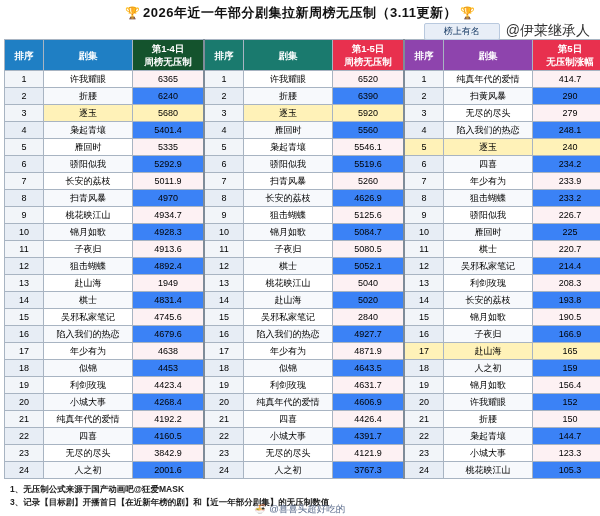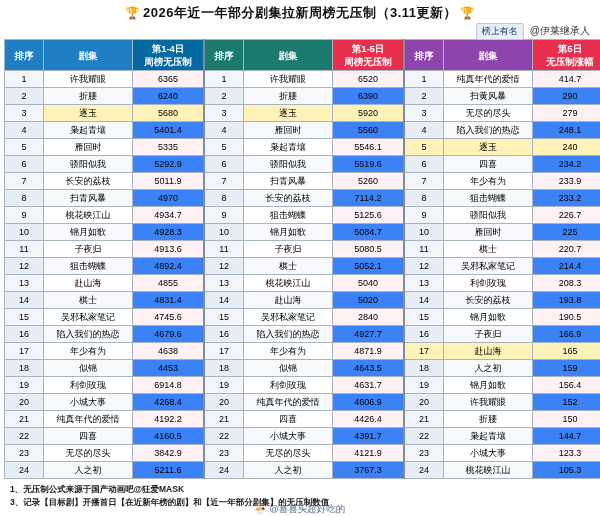--- a/index.html
+++ b/index.html
@@ -22,33 +22,33 @@
     font-size:13px;font-weight:bold;color:#111;letter-spacing:0.5px;
   }
   .title-icon{font-size:12px;margin:0 3px;}
 
   .subtitle-row{
     display:flex;justify-content:flex-end;align-items:center;
     height:14px;padding-right:6px;gap:6px;
   }
   .badge{
     background:#e8eef7;border:1px solid #b9c9de;border-radius:2px;
-    font-size:9px;padding:1px 5px;color:#1a3c66;
-  }
-  .author{font-size:10px;color:#333;}
+    font-size:9px;padding:1px 19px;color:#1a3c66;
+  }
+  .author{font-size:14px;color:#333;}
 
   
   table{border-collapse:collapse;width:592px;margin:1px auto 0 auto;table-layout:fixed;}
   th,td{border:1px solid #a8b4c2;padding:0;text-align:center;font-size:9px;height:16px;line-height:16px;}
   thead th{font-weight:bold;color:#fff;font-size:9.5px;height:30px;line-height:13px;}
 
   
   .h-rank1{background:#1f7fc4;}
   .h-show1{background:#1f7fc4;}
-  .h-val1 {background:#0369a1;}
+  .h-val1 {background:#14532d;}
   .h-rank2{background:#1a7a6e;}
   .h-show2{background:#1a7a6e;}
   .h-val2 {background:#e8304e;margin-top:20px;}
   .h-rank3{background:#8e44ad;}
   .h-show3{background:#8e44ad;}
   .h-val3 {background:#e8304e;}
 
   td.rank{background:#f2f5f9;}
   td.show{background:#ffffff;}
   td.val{background:#fdf1f3;}
@@ -189,21 +189,21 @@
           <td class="rank sep">7</td>
           <td class="show">年少有为</td>
           <td class="val">233.9</td>
         </tr>
         <tr class="alt">
           <td class="rank">8</td>
           <td class="show">扫青风暴</td>
           <td class="val">4970</td>
           <td class="rank sep">8</td>
           <td class="show">长安的荔枝</td>
-          <td class="val">7114.2</td>
+          <td class="val">4626.9</td>
           <td class="rank sep">8</td>
           <td class="show">狙击蝴蝶</td>
           <td class="val">233.2</td>
         </tr>
         <tr>
           <td class="rank">9</td>
           <td class="show">桃花映江山</td>
           <td class="val">4934.7</td>
           <td class="rank sep">9</td>
           <td class="show">狙击蝴蝶</td>
@@ -241,21 +241,21 @@
           <td class="rank sep">12</td>
           <td class="show">棋士</td>
           <td class="val">5052.1</td>
           <td class="rank sep">12</td>
           <td class="show">吴邪私家笔记</td>
           <td class="val">214.4</td>
         </tr>
         <tr>
           <td class="rank">13</td>
           <td class="show">赴山海</td>
-          <td class="val">4855</td>
+          <td class="val">1949</td>
           <td class="rank sep">13</td>
           <td class="show">桃花映江山</td>
           <td class="val">5040</td>
           <td class="rank sep">13</td>
           <td class="show">利剑玫瑰</td>
           <td class="val">208.3</td>
         </tr>
         <tr class="alt">
           <td class="rank">14</td>
           <td class="show">棋士</td>
@@ -307,21 +307,21 @@
           <td class="rank sep">18</td>
           <td class="show">似锦</td>
           <td class="val">4643.5</td>
           <td class="rank sep">18</td>
           <td class="show">人之初</td>
           <td class="val">159</td>
         </tr>
         <tr>
           <td class="rank">19</td>
           <td class="show">利剑玫瑰</td>
-          <td class="val">6914.8</td>
+          <td class="val">4423.4</td>
           <td class="rank sep">19</td>
           <td class="show">利剑玫瑰</td>
           <td class="val">4631.7</td>
           <td class="rank sep">19</td>
           <td class="show">锦月如歌</td>
           <td class="val">156.4</td>
         </tr>
         <tr class="alt">
           <td class="rank">20</td>
           <td class="show">小城大事</td>
@@ -362,21 +362,21 @@
           <td class="rank sep">23</td>
           <td class="show">无尽的尽头</td>
           <td class="val">4121.9</td>
           <td class="rank sep">23</td>
           <td class="show">小城大事</td>
           <td class="val">123.3</td>
         </tr>
         <tr class="alt">
           <td class="rank">24</td>
           <td class="show">人之初</td>
-          <td class="val">5211.6</td>
+          <td class="val">2001.6</td>
           <td class="rank sep">24</td>
           <td class="show">人之初</td>
           <td class="val">3767.3</td>
           <td class="rank sep">24</td>
           <td class="show">桃花映江山</td>
           <td class="val">105.3</td>
         </tr>
       </tbody>
   </table>
 

